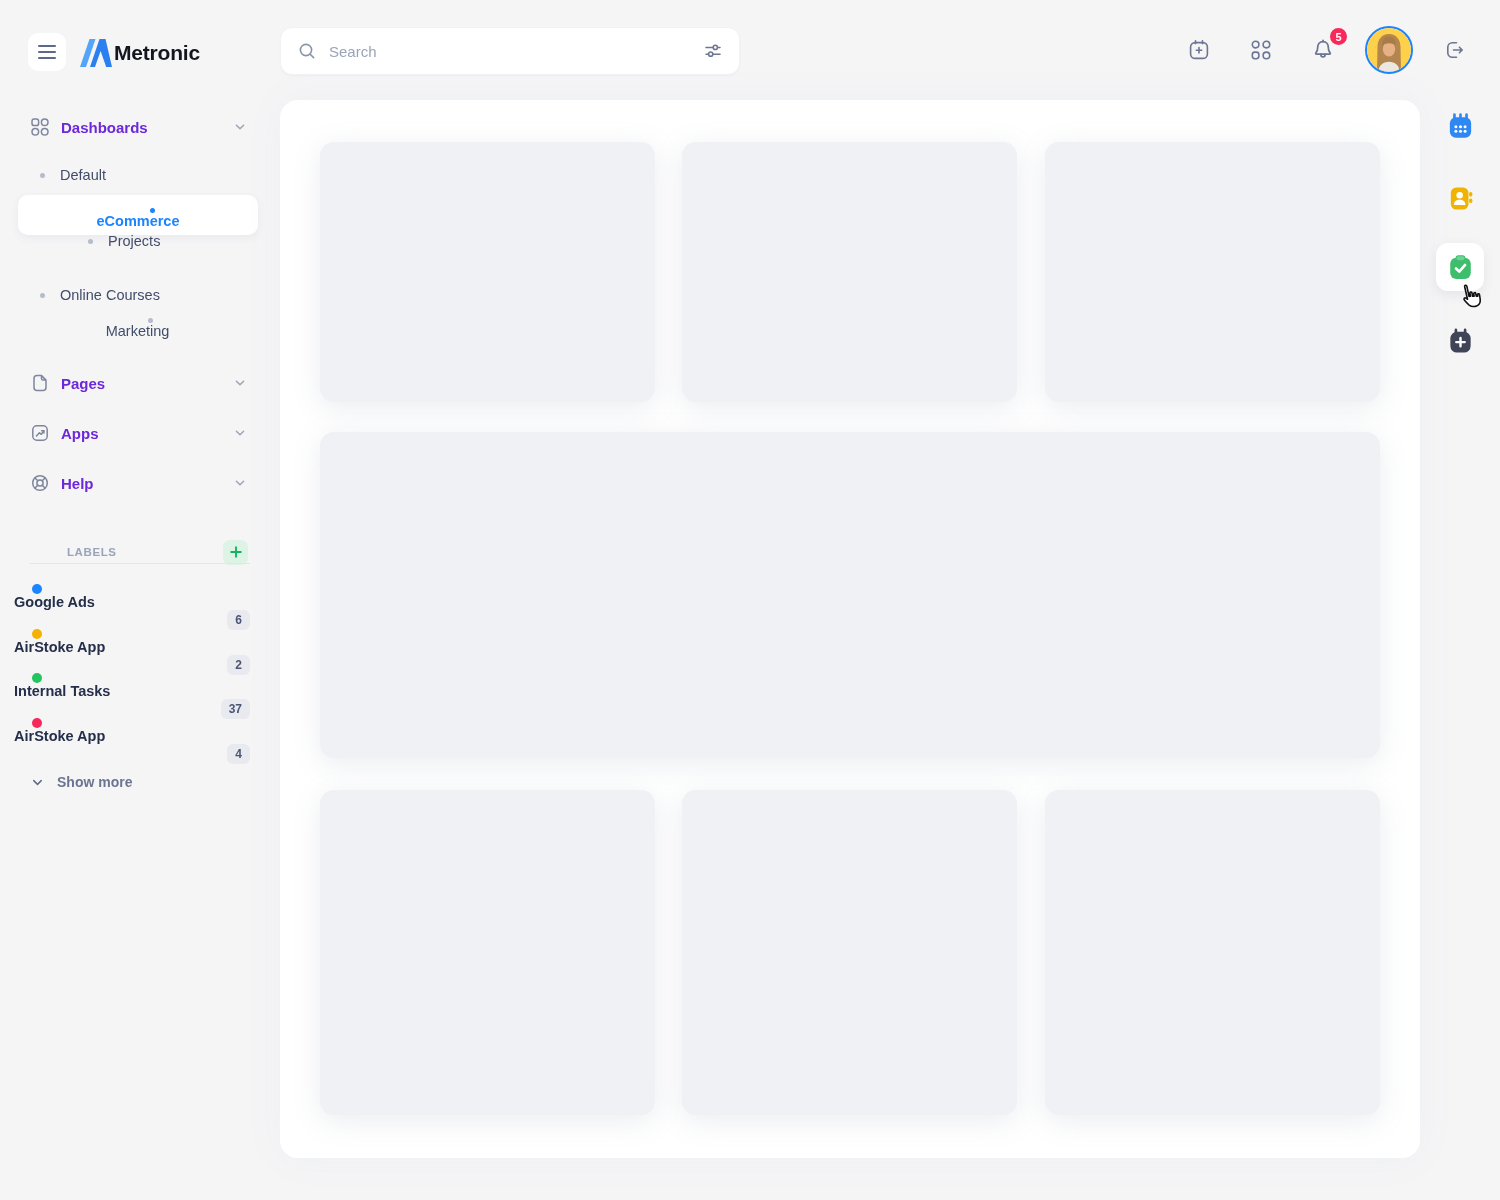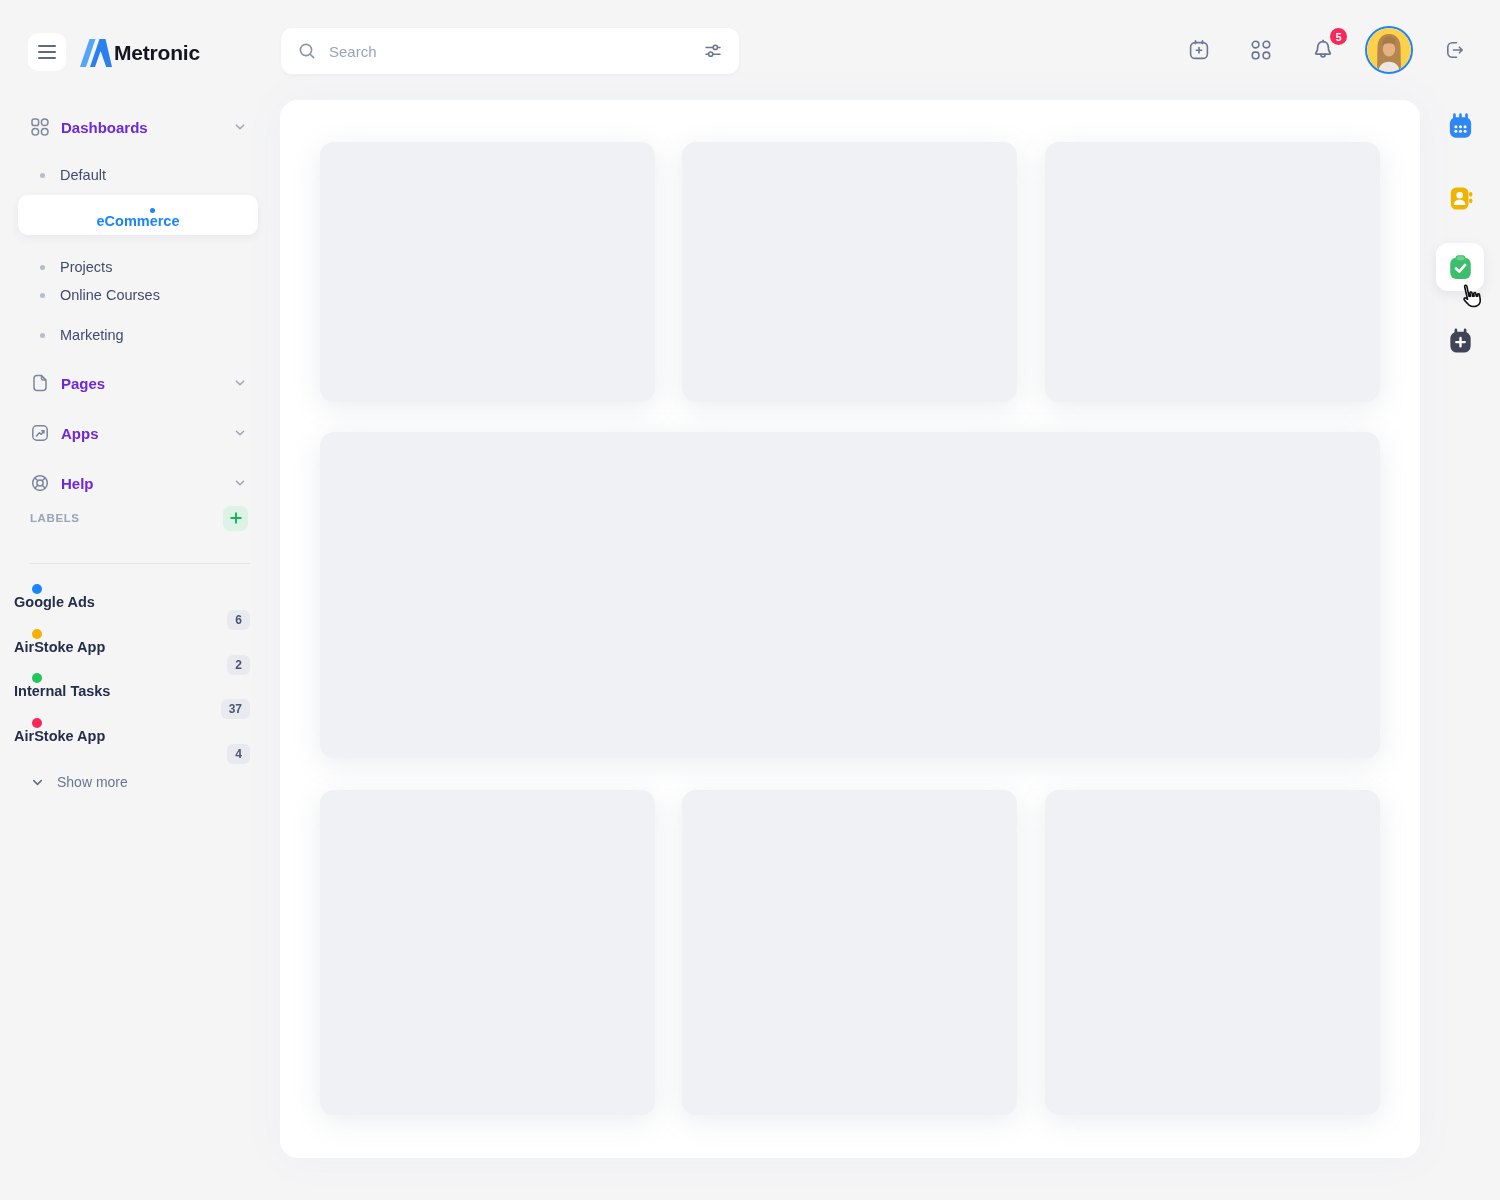--- a/index.html
+++ b/index.html
@@ -81,21 +81,21 @@
   .label-row { left:0; width:260px; height:36px; display:flex; align-items:flex-start; cursor:pointer;flex-direction:column; }
   .label-dot { width:10px; height:10px; border-radius:50%; margin-left:32px; flex:none; }
   .lc-blue { background:#1B84FF; } .lc-yellow { background:#F6B100; }
   .lc-green { background:#22C55E; } .lc-red { background:#F8285A; }
   .label-name { margin-left:14px; font-size:14.5px; font-weight:600; color:#252F4A; }
   .label-count {
     margin-left:auto; margin-right:10px; background:#E8EAEF; border-radius:6px;
     font-size:12px; font-weight:600; color:#4B5675; padding:3px 8px; min-width:14px; text-align:center;
   }
   .show-more { left:0; width:260px; height:30px; display:flex; align-items:center; cursor:pointer; }
-  .show-more .sm-label { margin-left:12px; font-size:14px; font-weight:400; color:#6B7590; }
+  .show-more .sm-label { margin-left:12px; font-size:14px; font-weight:700; color:#6B7590; }
   .show-more .chev { margin-left:30px; display:flex; }
 
   
   .main-card {
     left:280px; top:100px; width:1140px; height:1058px;
     background:#FFFFFF; border-radius:18px;
     box-shadow:0 0 40px rgba(120,130,150,0.05);
   }
   .skeleton {
     position:absolute; background:#F0F1F4; border-radius:14px;
@@ -212,31 +212,31 @@
   <span class="sub-dot"></span>
   <span class="sub-label">Default</span>
 </div>
 
 <div class="abs active-card" style="top:195px;"></div>
 <div class="abs sub-row active" style="top:208px;flex-direction:column;">
   <span class="sub-dot"></span>
   <span class="sub-label">eCommerce</span>
 </div>
 
-<div class="abs sub-row" style="top:250px;">
+<div class="abs sub-row" style="top:224px;padding-left:48px;">
   <span class="sub-dot"></span>
   <span class="sub-label">Projects</span>
 </div>
 
 <div class="abs sub-row" style="top:278px;">
   <span class="sub-dot"></span>
   <span class="sub-label">Online Courses</span>
 </div>
 
-<div class="abs sub-row" style="top:318px;">
+<div class="abs sub-row" style="top:318px;flex-direction:column;">
   <span class="sub-dot"></span>
   <span class="sub-label">Marketing</span>
 </div>
 
 <div class="abs side-row" style="top:366px;">
   <span class="mi">
     <svg width="20" height="20" viewBox="0 0 20 20" fill="none">
       <path d="M11.5 2.6 H7 C5.3 2.6 4 3.9 4 5.6 V14.4 C4 16.1 5.3 17.4 7 17.4 H13 C14.7 17.4 16 16.1 16 14.4 V7.1 L11.5 2.6 Z" stroke="#7E869E" stroke-width="1.5" stroke-linejoin="round"></path>
       <path d="M11.5 2.6 V5.4 C11.5 6.4 12.3 7.1 13.2 7.1 H16" stroke="#7E869E" stroke-width="1.5" stroke-linejoin="round"></path>
     </svg>
@@ -274,21 +274,21 @@
     </svg>
   </span>
   <span class="mlabel">Help</span>
   <span class="chev">
     <svg width="16" height="16" viewBox="0 0 20 20" fill="none">
         <path d="M5.5 7.8 L10 12.3 L14.5 7.8" stroke="#99A1B7" stroke-width="1.7" stroke-linecap="round" stroke-linejoin="round"></path>
       </svg>
   </span>
 </div>
 
-<div class="abs labels-head" style="top:505px; height:26px;">
+<div class="abs labels-head" style="top:539px; height:26px;padding-left:37px;">
   <span class="labels-title">LABELS</span>
   <span class="add-label-btn">
     <svg width="14" height="14" viewBox="0 0 14 14" fill="none">
       <path d="M7 2.2 V11.8 M2.2 7 H11.8" stroke="#12B45A" stroke-width="1.9" stroke-linecap="round"></path>
     </svg>
   </span>
 </div>
 <div class="abs labels-divider" style="top:563px;"></div>
 
 <div class="abs label-row" style="top:584px;">

